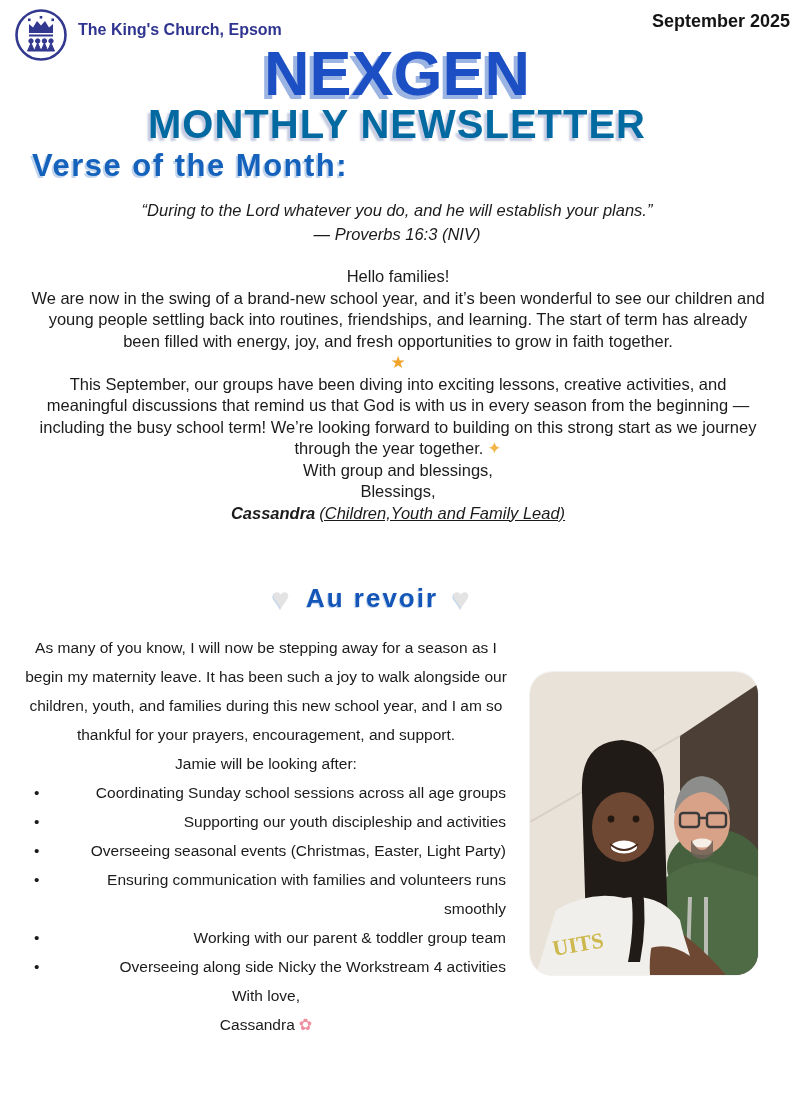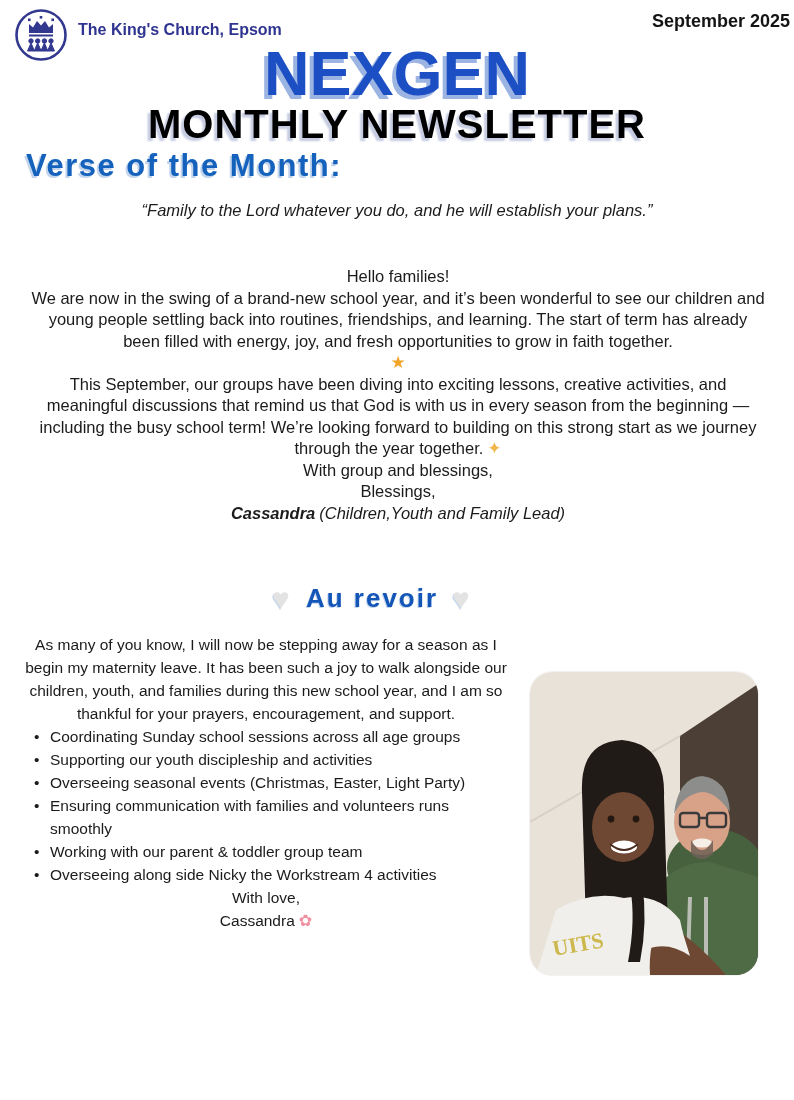--- a/index.html
+++ b/index.html
@@ -11,58 +11,58 @@
   .logo{position:absolute;left:14px;top:8px;width:54px;height:54px;}
   .church-name{position:absolute;left:78px;top:21px;font-size:16px;font-weight:bold;color:#2f3490;}
   .issue-date{position:absolute;right:4px;top:11px;font-size:18px;font-weight:bold;color:#141414;}
   .main-title{
     position:absolute;left:0;top:37px;width:100%;text-align:center;
     font-size:63px;font-weight:800;letter-spacing:0px;color:#1c4fc4;
     text-shadow:-4px 4px 0 #9cb4e2;
   }
   .sub-title{
     position:absolute;left:0;top:102px;width:100%;text-align:center;
-    font-size:40px;font-weight:800;letter-spacing:1px;color:#000000;
+    font-size:40px;font-weight:800;letter-spacing:1px;color:#0369a1;
     text-shadow:-3px 3px 2px rgba(150,160,200,0.55);
   }
   
   .verse-heading{
-    position:absolute;left:26px;top:148px;
+    position:absolute;left:32px;top:148px;
     font-size:31px;font-weight:800;letter-spacing:1.5px;color:#1462bb;
     text-shadow:-2px 2px 0 #c3d5ec;
   }
   .verse-block{
     position:absolute;left:0;top:198px;width:100%;text-align:center;
     font-style:italic;font-size:16.5px;line-height:24px;color:#1b1b1b;
   }
   
   .intro{
     position:absolute;left:30px;top:266px;width:736px;
     font-size:16.5px;line-height:21.5px;color:#1b1b1b;text-align:center;
   }
   .intro p{margin:0;}
   .emoji-star{color:#f0a429;font-size:17px;}
   .emoji-sparkles{color:#f2b64a;font-size:17px;margin-left:4px;}
   .sig-name{font-weight:bold;font-style:italic;}
-  .sig-role{font-style:italic;margin-left:4px;}
+  .sig-role{font-style:italic;margin-left:4px;text-decoration:underline;}
   
   .aurevoir-heading{
     position:absolute;left:0;top:582px;width:100%;text-align:center;
     transform:translateX(-25px);
     font-size:26px;font-weight:800;letter-spacing:2px;color:#1356b8;
     text-shadow:-1px 1px 0 #c3d5ec;
   }
   .heart{color:#e3e3e3;font-size:30px;font-weight:normal;vertical-align:-2px;margin:0 14px;}
   .aurevoir-col{
     position:absolute;left:20px;top:633px;width:492px;
-    font-size:15.5px;line-height:23px;text-align:center;color:#1b1b1b;
+    font-size:15.5px;line-height:29px;text-align:center;color:#1b1b1b;
   }
   .aurevoir-col p{margin:0;}
   .aurevoir-col ul{list-style:none;margin:0;padding:0;}
-  .aurevoir-col li{position:relative;padding-left:30px;padding-right:6px;text-align:left;}
+  .aurevoir-col li{position:relative;padding-left:30px;padding-right:6px;text-align:right;}
   .aurevoir-col li::before{content:"\2022";position:absolute;left:14px;top:0;font-size:15.5px;}
   .para3{margin-top:24px !important;}
   .emoji-flower{color:#f08ea0;font-size:16px;margin-left:4px;}
   
   .photo{
     position:absolute;left:530px;top:672px;width:228px;height:303px;
     border-radius:22px;overflow:hidden;box-shadow:0 0 0 1px rgba(0,0,0,0.05);
   }
 </style>
 </head>
@@ -92,39 +92,41 @@
       </g>
     </svg>
   </div>
   <div class="church-name">The King's Church, Epsom</div>
   <div class="issue-date">September 2025</div>
   <div class="main-title">NEXGEN</div>
   <div class="sub-title">MONTHLY NEWSLETTER</div>
 
   <div class="verse-heading">Verse of the Month:</div>
   <div class="verse-block">
-    <div>“Family to the Lord whatever you do, and he will establish your plans.”</div>
+    <div>“During to the Lord whatever you do, and he will establish your plans.”</div>
+    <div>— Proverbs 16:3 (NIV)</div>
   </div>
 
   <div class="intro">
     <p>Hello families!</p>
     <p>We are now in the swing of a brand-new school year, and it’s been wonderful to see our children and young people settling back into routines, friendships, and learning. The start of term has already been filled with energy, joy, and fresh opportunities to grow in faith together.</p>
     <p><span class="emoji-star">★</span></p>
     <p><span>This September, our groups have been diving into exciting lessons, creative activities, and meaningful discussions that remind us that God is with us in every season from the beginning —including the busy school term! We’re looking forward to building on this strong start as we journey through the year together.</span><span class="emoji-sparkles">✦</span></p>
     <p>With group and blessings,</p>
     <p>Blessings,</p>
     <p><span class="sig-name">Cassandra</span><span class="sig-role">(Children,Youth and Family Lead)</span></p>
   </div>
 
   <div class="aurevoir-heading">
     <span class="heart">♥</span><span>Au revoir</span><span class="heart">♥</span>
   </div>
 
   <div class="aurevoir-col">
     <p>As many of you know, I will now be stepping away for a season as I begin my maternity leave. It has been such a joy to walk alongside our children, youth, and families during this new school year, and I am so thankful for your prayers, encouragement, and support.</p>
+    <p>Jamie will be looking after:</p>
     <ul>
       <li>Coordinating Sunday school sessions across all age groups</li>
       <li>Supporting our youth discipleship and activities</li>
       <li>Overseeing seasonal events (Christmas, Easter, Light Party)</li>
       <li>Ensuring communication with families and volunteers runs smoothly</li>
       <li>Working with our parent &amp; toddler group team</li>
       <li>Overseeing along side Nicky the Workstream 4 activities</li>
     </ul>
     <p>With love,</p>
     <p><span>Cassandra</span><span class="emoji-flower">✿</span></p>

